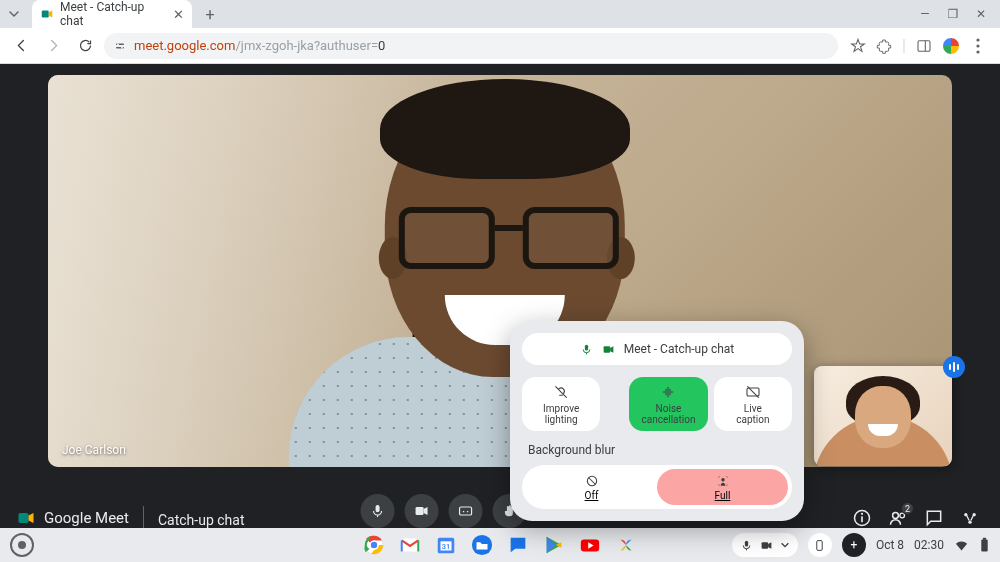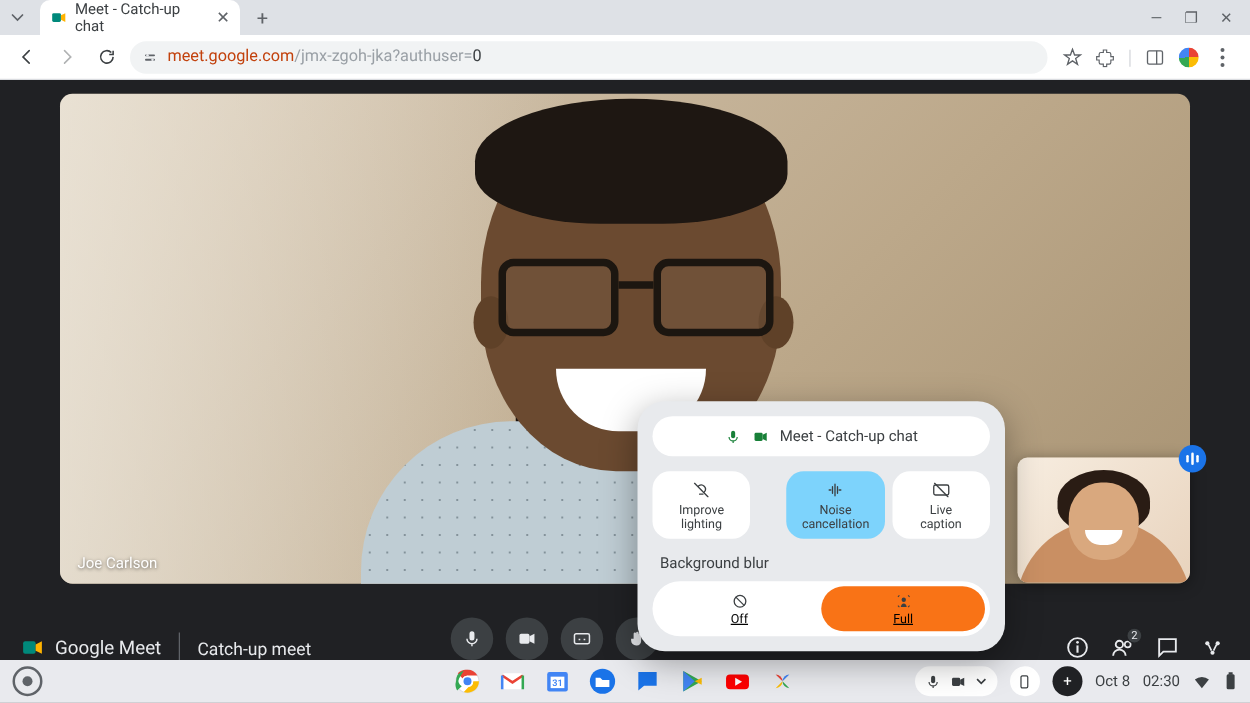--- a/index.html
+++ b/index.html
@@ -54,25 +54,25 @@
   .voice-badge { position:absolute; right:35px; bottom:150px; width:22px; height:22px; border-radius:50%; background:#1a73e8; display:flex; align-items:center; justify-content:center; z-index:5;}
   .voice-badge span{ display:block; width:2px; background:#fff; margin:0 1px; border-radius:1px;}
   .vb1{height:6px;} .vb2{height:10px;} .vb3{height:6px;}
 
   
   .popup { position:absolute; left:510px; bottom:7px; width:294px; background:#e8eaed; border-radius:22px; padding:12px; box-shadow: 0 8px 28px rgba(0,0,0,.35); z-index:10;}
   .popup .pill-title { background:#fff; border-radius:20px; height:32px; display:flex; align-items:center; justify-content:center; gap:8px; font-size:12px; color:#3c4043;}
   .popup .pill-title .mic-ico{ color:#188038;} .popup .pill-title .cam-ico{ color:#188038;}
   .qb-row { display:flex; gap:6px; margin-top:12px;}
   .qb { flex:1; background:#fff; border-radius:14px; height:54px; display:flex; flex-direction:column; align-items:center; justify-content:center; font-size:10px; line-height:11px; color:#3c4043; text-align:center; gap:3px; }
-  .qb.active { background:#7dd3fc;margin-left:23px; }
+  .qb.active { background:#22c55e;margin-left:23px; }
   .sect-label { font-size:12px; color:#3c4043; margin:12px 0 8px 6px;}
   .seg { background:#fff; border-radius:22px; height:44px; display:flex; padding:4px;text-decoration:underline; }
   .seg .opt { flex:1; display:flex; flex-direction:column; align-items:center; justify-content:center; font-size:10px; gap:2px; border-radius:18px;}
-  .seg .opt.sel { background:#f97316;}
+  .seg .opt.sel { background:#fca5a5;}
 
   
   .meet-bar { position:absolute; left:0; right:0; bottom:0; height:52px; display:flex; align-items:flex-end; padding: 0 16px; color:#e8eaed;}
   .brand { display:flex; align-items:center; gap:8px; font-size:15px;}
   .brand .logo { width:20px; height:20px; }
   .divider { width:1px; height:22px; background:#5f6368; margin: 0 14px;}
   .meeting-name { font-size:14px; color:#e8eaed;}
   .center-controls { position:absolute; left:50%; transform:translateX(-84%); display:flex; gap:10px;}
   .ctrl-btn { width:34px; height:34px; border-radius:50%; background:#3c4043; display:flex; align-items:center; justify-content:center; color:#e8eaed;}
   .right-controls { position:absolute; right:20px; display:flex; gap:16px; align-items:center; color:#e8eaed;}
@@ -283,21 +283,21 @@
     <div class="brand">
       <span class="logo">
           <svg width="20" height="20" viewBox="0 0 24 24">
             <rect x="3" y="6" width="12" height="12" rx="2" fill="#00897b"></rect>
             <path d="M15 9l6-3v12l-6-3z" fill="#ffb300"></path>
           </svg>
         </span>
       <span>Google Meet</span>
     </div>
     <div class="divider"></div>
-    <div class="meeting-name">Catch-up meet</div>
+    <div class="meeting-name">Catch-up chat</div>
 
     <div class="center-controls">
       <div class="ctrl-btn">
           <svg width="16" height="16" viewBox="0 0 24 24">
             <rect x="9" y="3" width="6" height="11" rx="3" fill="#e8eaed"></rect>
             <path d="M6 12a6 6 0 0012 0M12 18v3" stroke="#e8eaed" stroke-width="1.8" fill="none"></path>
           </svg>
         </div>
       <div class="ctrl-btn">
           <svg width="16" height="16" viewBox="0 0 24 24">

